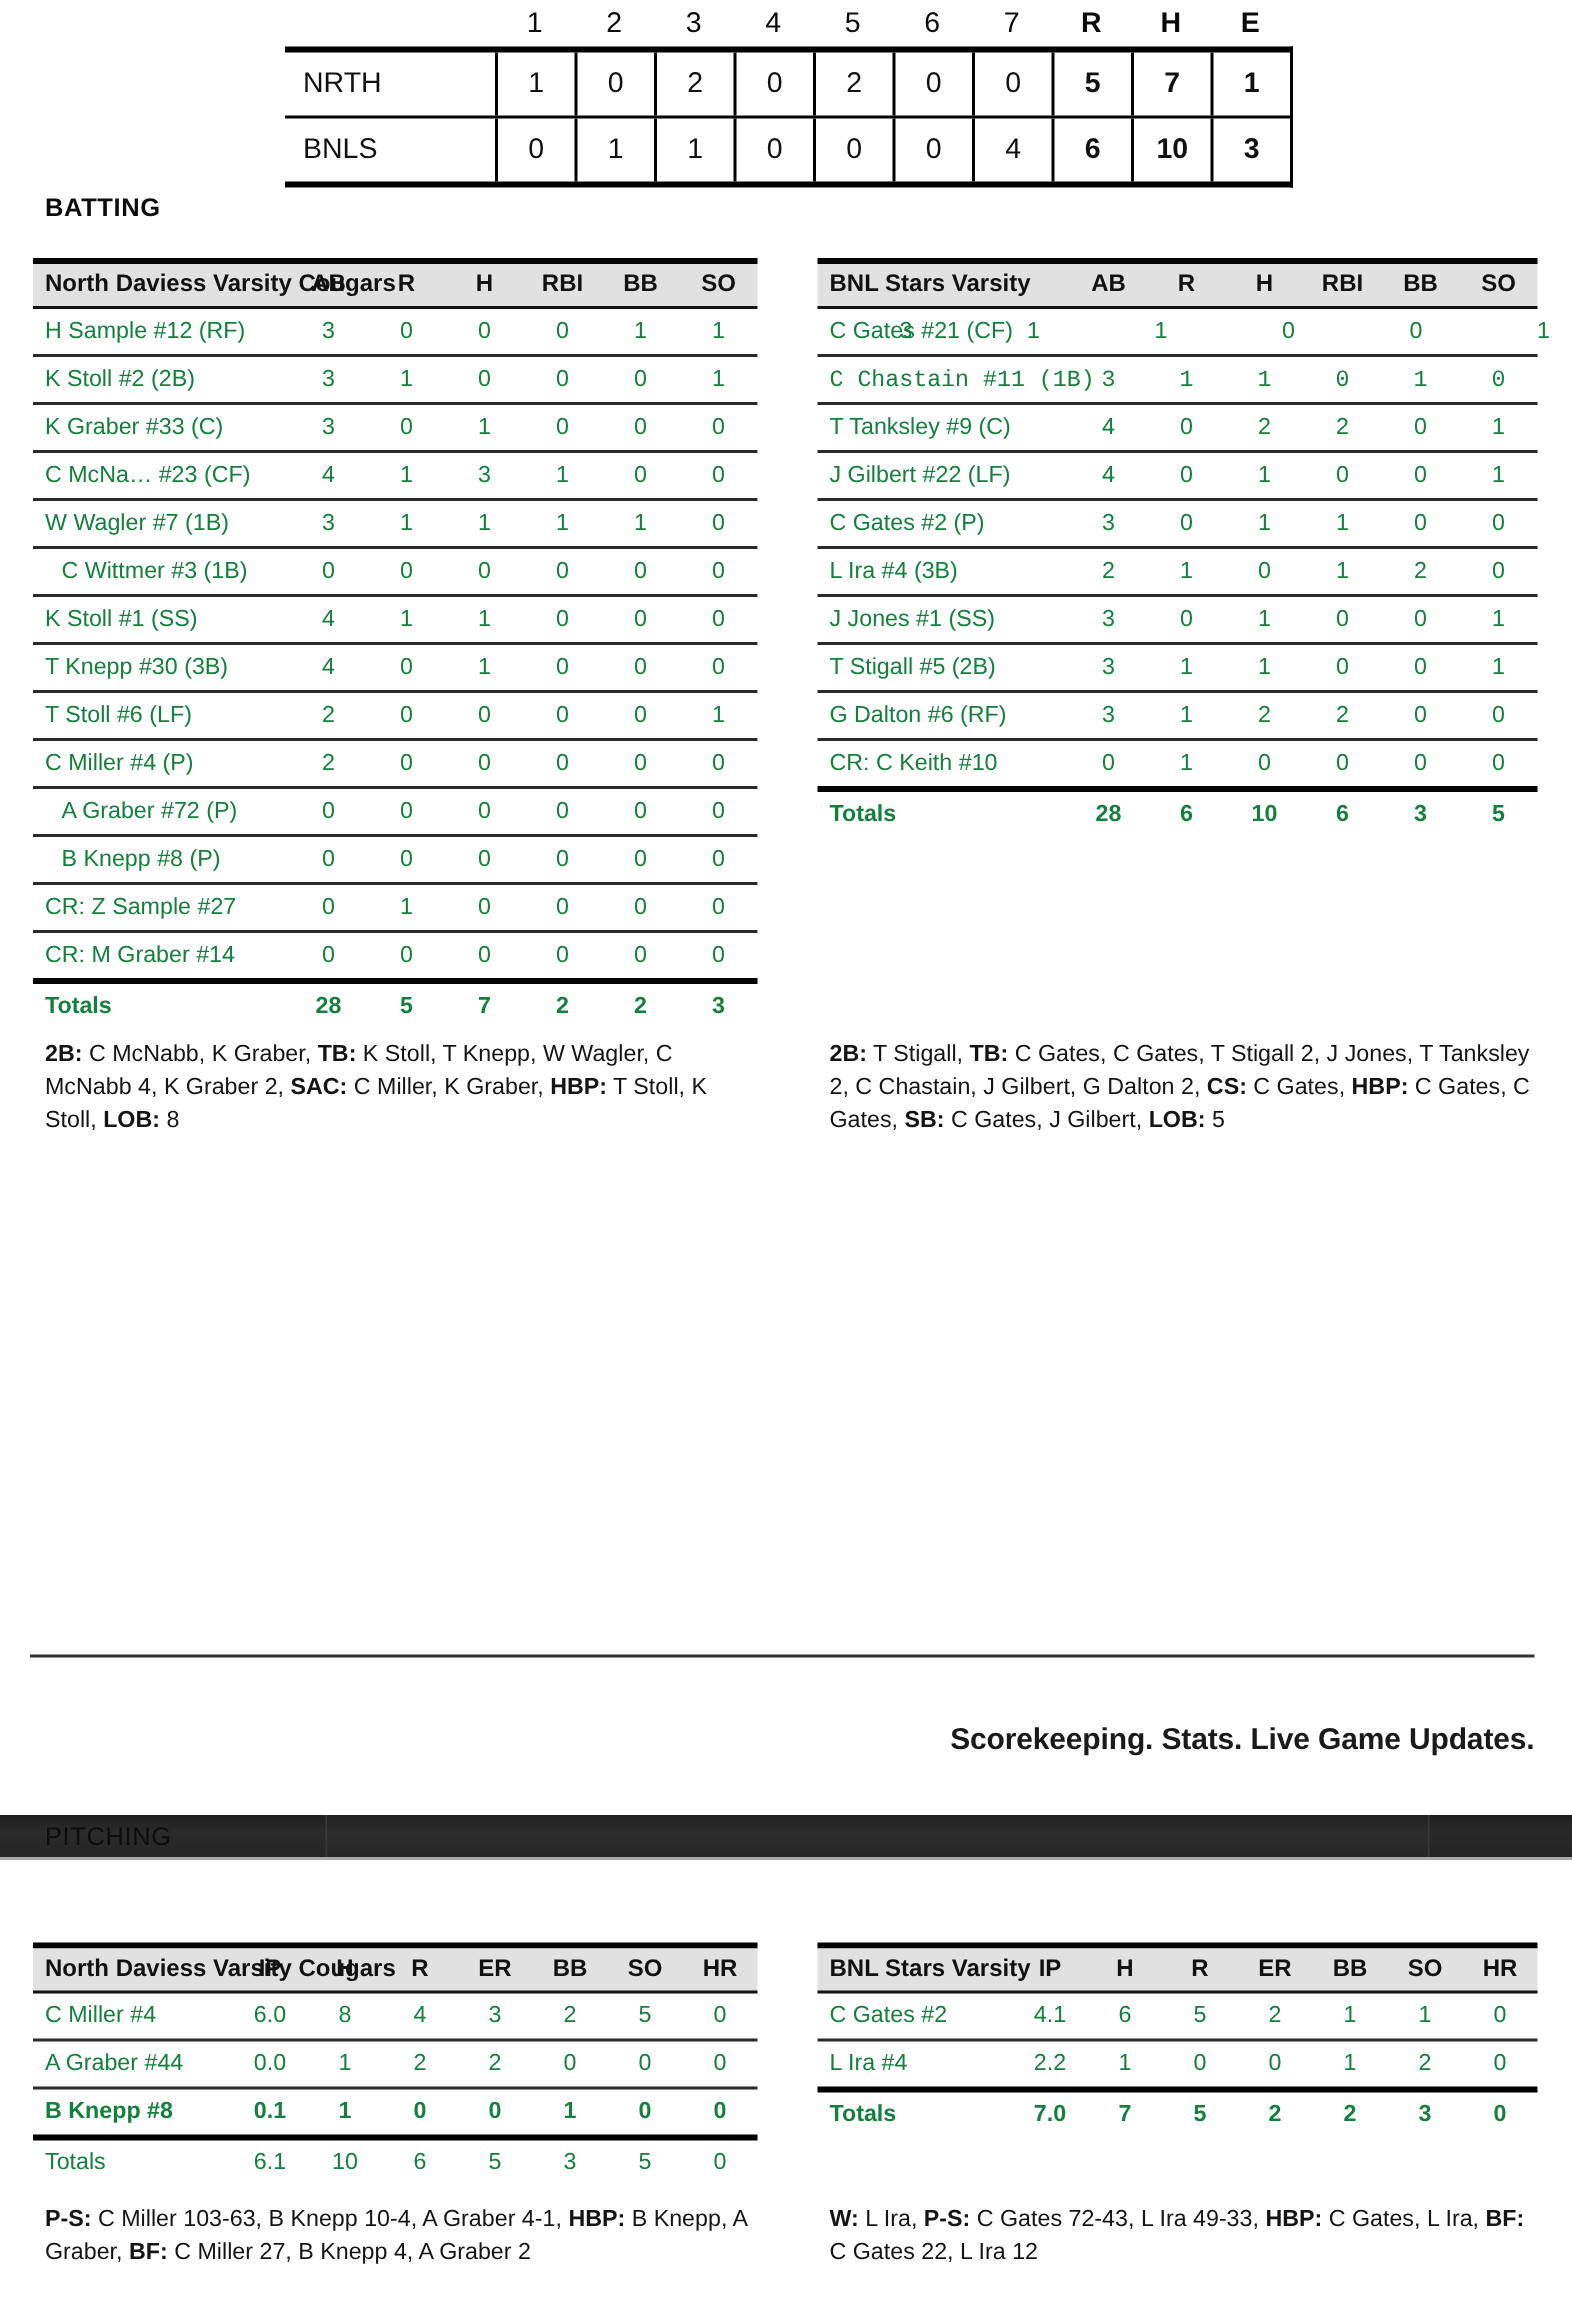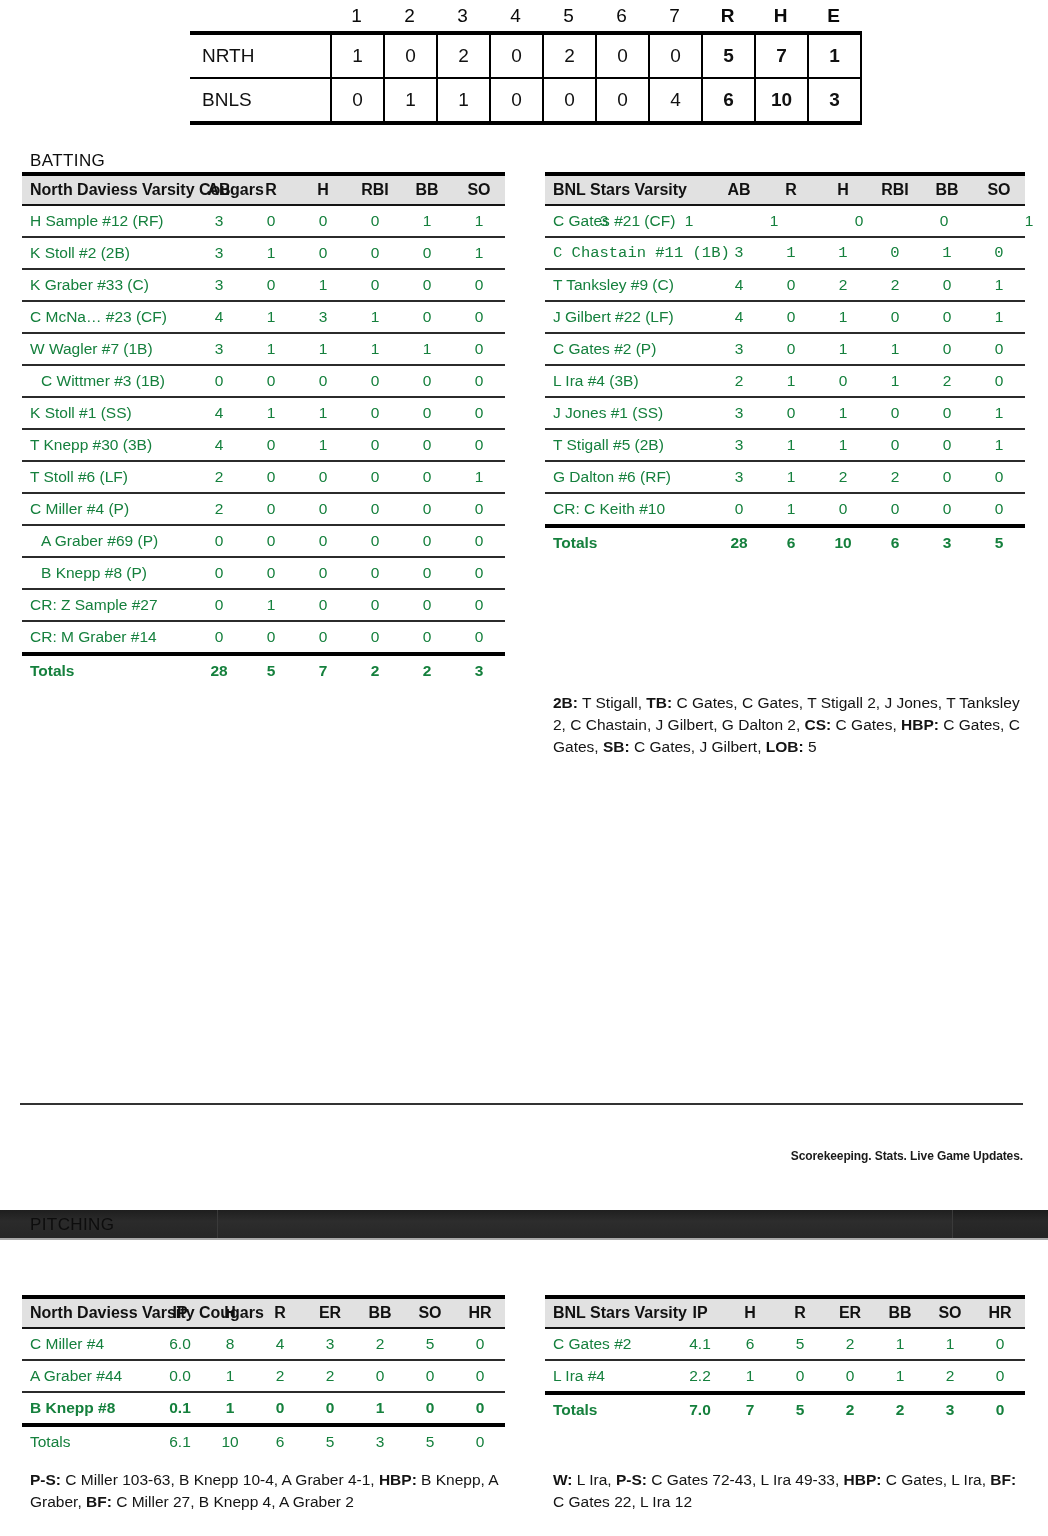--- a/index.html
+++ b/index.html
@@ -38,32 +38,32 @@
   
   .notes{position:absolute;font-size:15.5px;line-height:22px;color:#141414;}
   .notes b{font-weight:bold;}
   #bat-notes-left{left:30px;top:692px;width:458px;}
   #bat-notes-right{left:553px;top:692px;width:477px;}
   #pit-notes-left{left:30px;top:1469px;width:472px;}
   #pit-notes-right{left:553px;top:1469px;width:477px;}
 
   
   .footer-rule{position:absolute;left:20px;top:1103px;width:1003px;height:2px;background:#333;}
-  .brand{position:absolute;left:0;top:1149px;width:1023px;text-align:right;font-weight:bold;font-size:12px;letter-spacing:-0.1px;color:#1a1a1a;}
+  .brand{position:absolute;left:0;top:1149px;width:1023px;text-align:right;font-weight:bold;font-size:20px;letter-spacing:-0.1px;color:#1a1a1a;}
   .page-band{position:absolute;left:0;top:1210px;width:1048px;height:28px;background:linear-gradient(#1f1f1f,#2d2d2d 40%,#272727);}
   .page-band .seg-left{position:absolute;left:0;top:0;width:217px;height:28px;background:linear-gradient(#1e1e1e,#2b2b2b 40%,#262626);border-right:1px solid #3a3a3a;}
   .page-band .seg-right{position:absolute;left:952px;top:0;width:96px;height:28px;background:linear-gradient(#1c1c1c,#292929 40%,#242424);border-left:1px solid #3a3a3a;}
   .page-band .band-underline{position:absolute;left:0;top:28px;width:1048px;height:2px;background:#a8a8a8;}
 
   
   #bat-left{left:22px;top:172px;width:483px;}
   #bat-right{left:545px;top:172px;width:480px;}
   #pit-left{left:22px;top:1295px;width:483px;}
   #pit-right{left:545px;top:1295px;width:480px;}
-  #batting-label{top:151px;}
+  #batting-label{top:129px;font-weight:bold;}
   #pitching-label{top:1215px;}
 </style>
 </head>
 <body>
 
 <div class="page">
 
   <section class="linescore">
     <div class="ls-header" id="ls-header" style="grid-template-columns: 140px repeat(10, 53px);">
         <div class="ls-hcell"></div>
@@ -203,21 +203,21 @@
       <div class="st-row" style="grid-template-columns: minmax(0px, 1fr) repeat(6, 52px);">
         <span class="name">C Miller #4 (P)</span>
         <span class="val">2</span>
         <span class="val">0</span>
         <span class="val">0</span>
         <span class="val">0</span>
         <span class="val">0</span>
         <span class="val">0</span>
       </div>
       <div class="st-row indent" style="grid-template-columns: minmax(0px, 1fr) repeat(6, 52px);">
-        <span class="name">A Graber #69 (P)</span>
+        <span class="name">A Graber #72 (P)</span>
         <span class="val">0</span>
         <span class="val">0</span>
         <span class="val">0</span>
         <span class="val">0</span>
         <span class="val">0</span>
         <span class="val">0</span>
       </div>
       <div class="st-row indent" style="grid-template-columns: minmax(0px, 1fr) repeat(6, 52px);">
         <span class="name">B Knepp #8 (P)</span>
         <span class="val">0</span>
@@ -358,20 +358,21 @@
       <div class="st-row st-totals bold" style="grid-template-columns: minmax(0px, 1fr) repeat(6, 52px);">
         <span class="name">Totals</span>
         <span class="val">28</span>
         <span class="val">6</span>
         <span class="val">10</span>
         <span class="val">6</span>
         <span class="val">3</span>
         <span class="val">5</span>
       </div>
     </div>
+  <div class="notes" id="bat-notes-left"><b>2B:</b> C McNabb, K Graber, <b>TB:</b> K Stoll, T Knepp, W Wagler, C McNabb 4, K Graber 2, <b>SAC:</b> C Miller, K Graber, <b>HBP:</b> T Stoll, K Stoll, <b>LOB:</b> 8</div>
   <div class="notes" id="bat-notes-right"><b>2B:</b> T Stigall, <b>TB:</b> C Gates, C Gates, T Stigall 2, J Jones, T Tanksley 2, C Chastain, J Gilbert, G Dalton 2, <b>CS:</b> C Gates, <b>HBP:</b> C Gates, C Gates, <b>SB:</b> C Gates, J Gilbert, <b>LOB:</b> 5</div>
 
   <div class="footer-rule"></div>
   <div class="brand">Scorekeeping. Stats. Live Game Updates.</div>
 
   <div class="page-band">
     <div class="seg-left"></div>
     <div class="seg-right"></div>
     <div class="band-underline"></div>
   </div>

